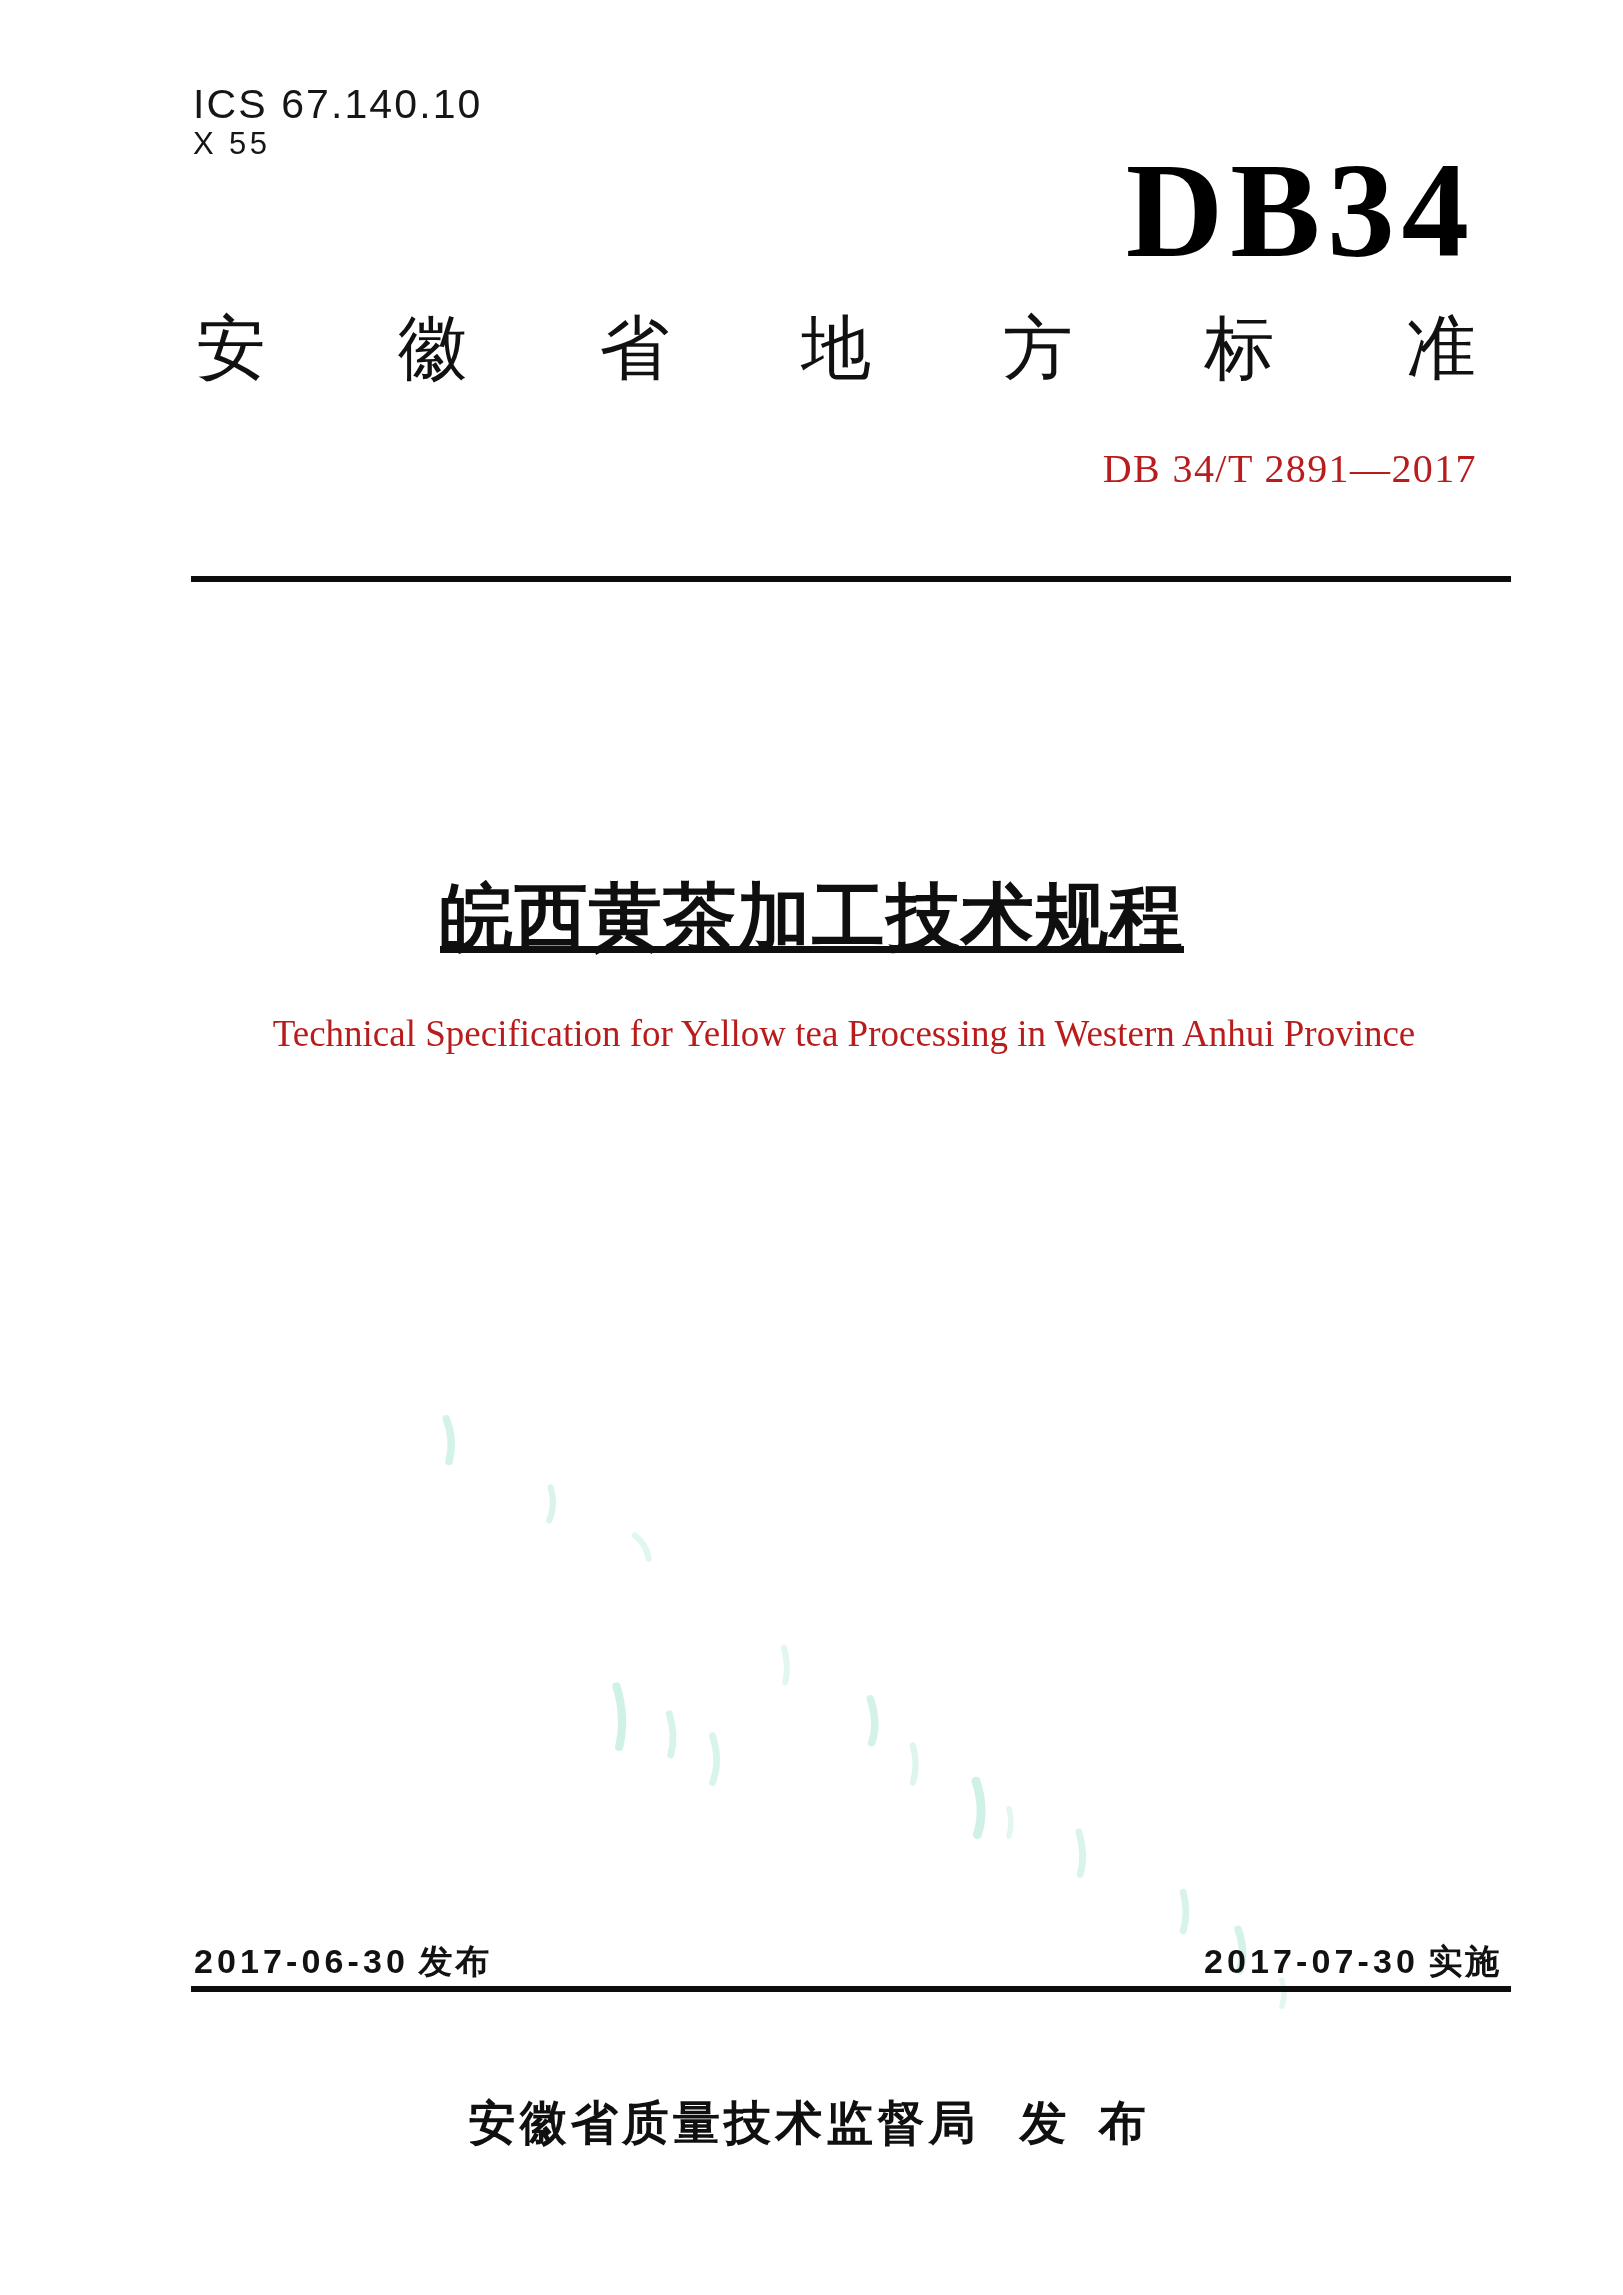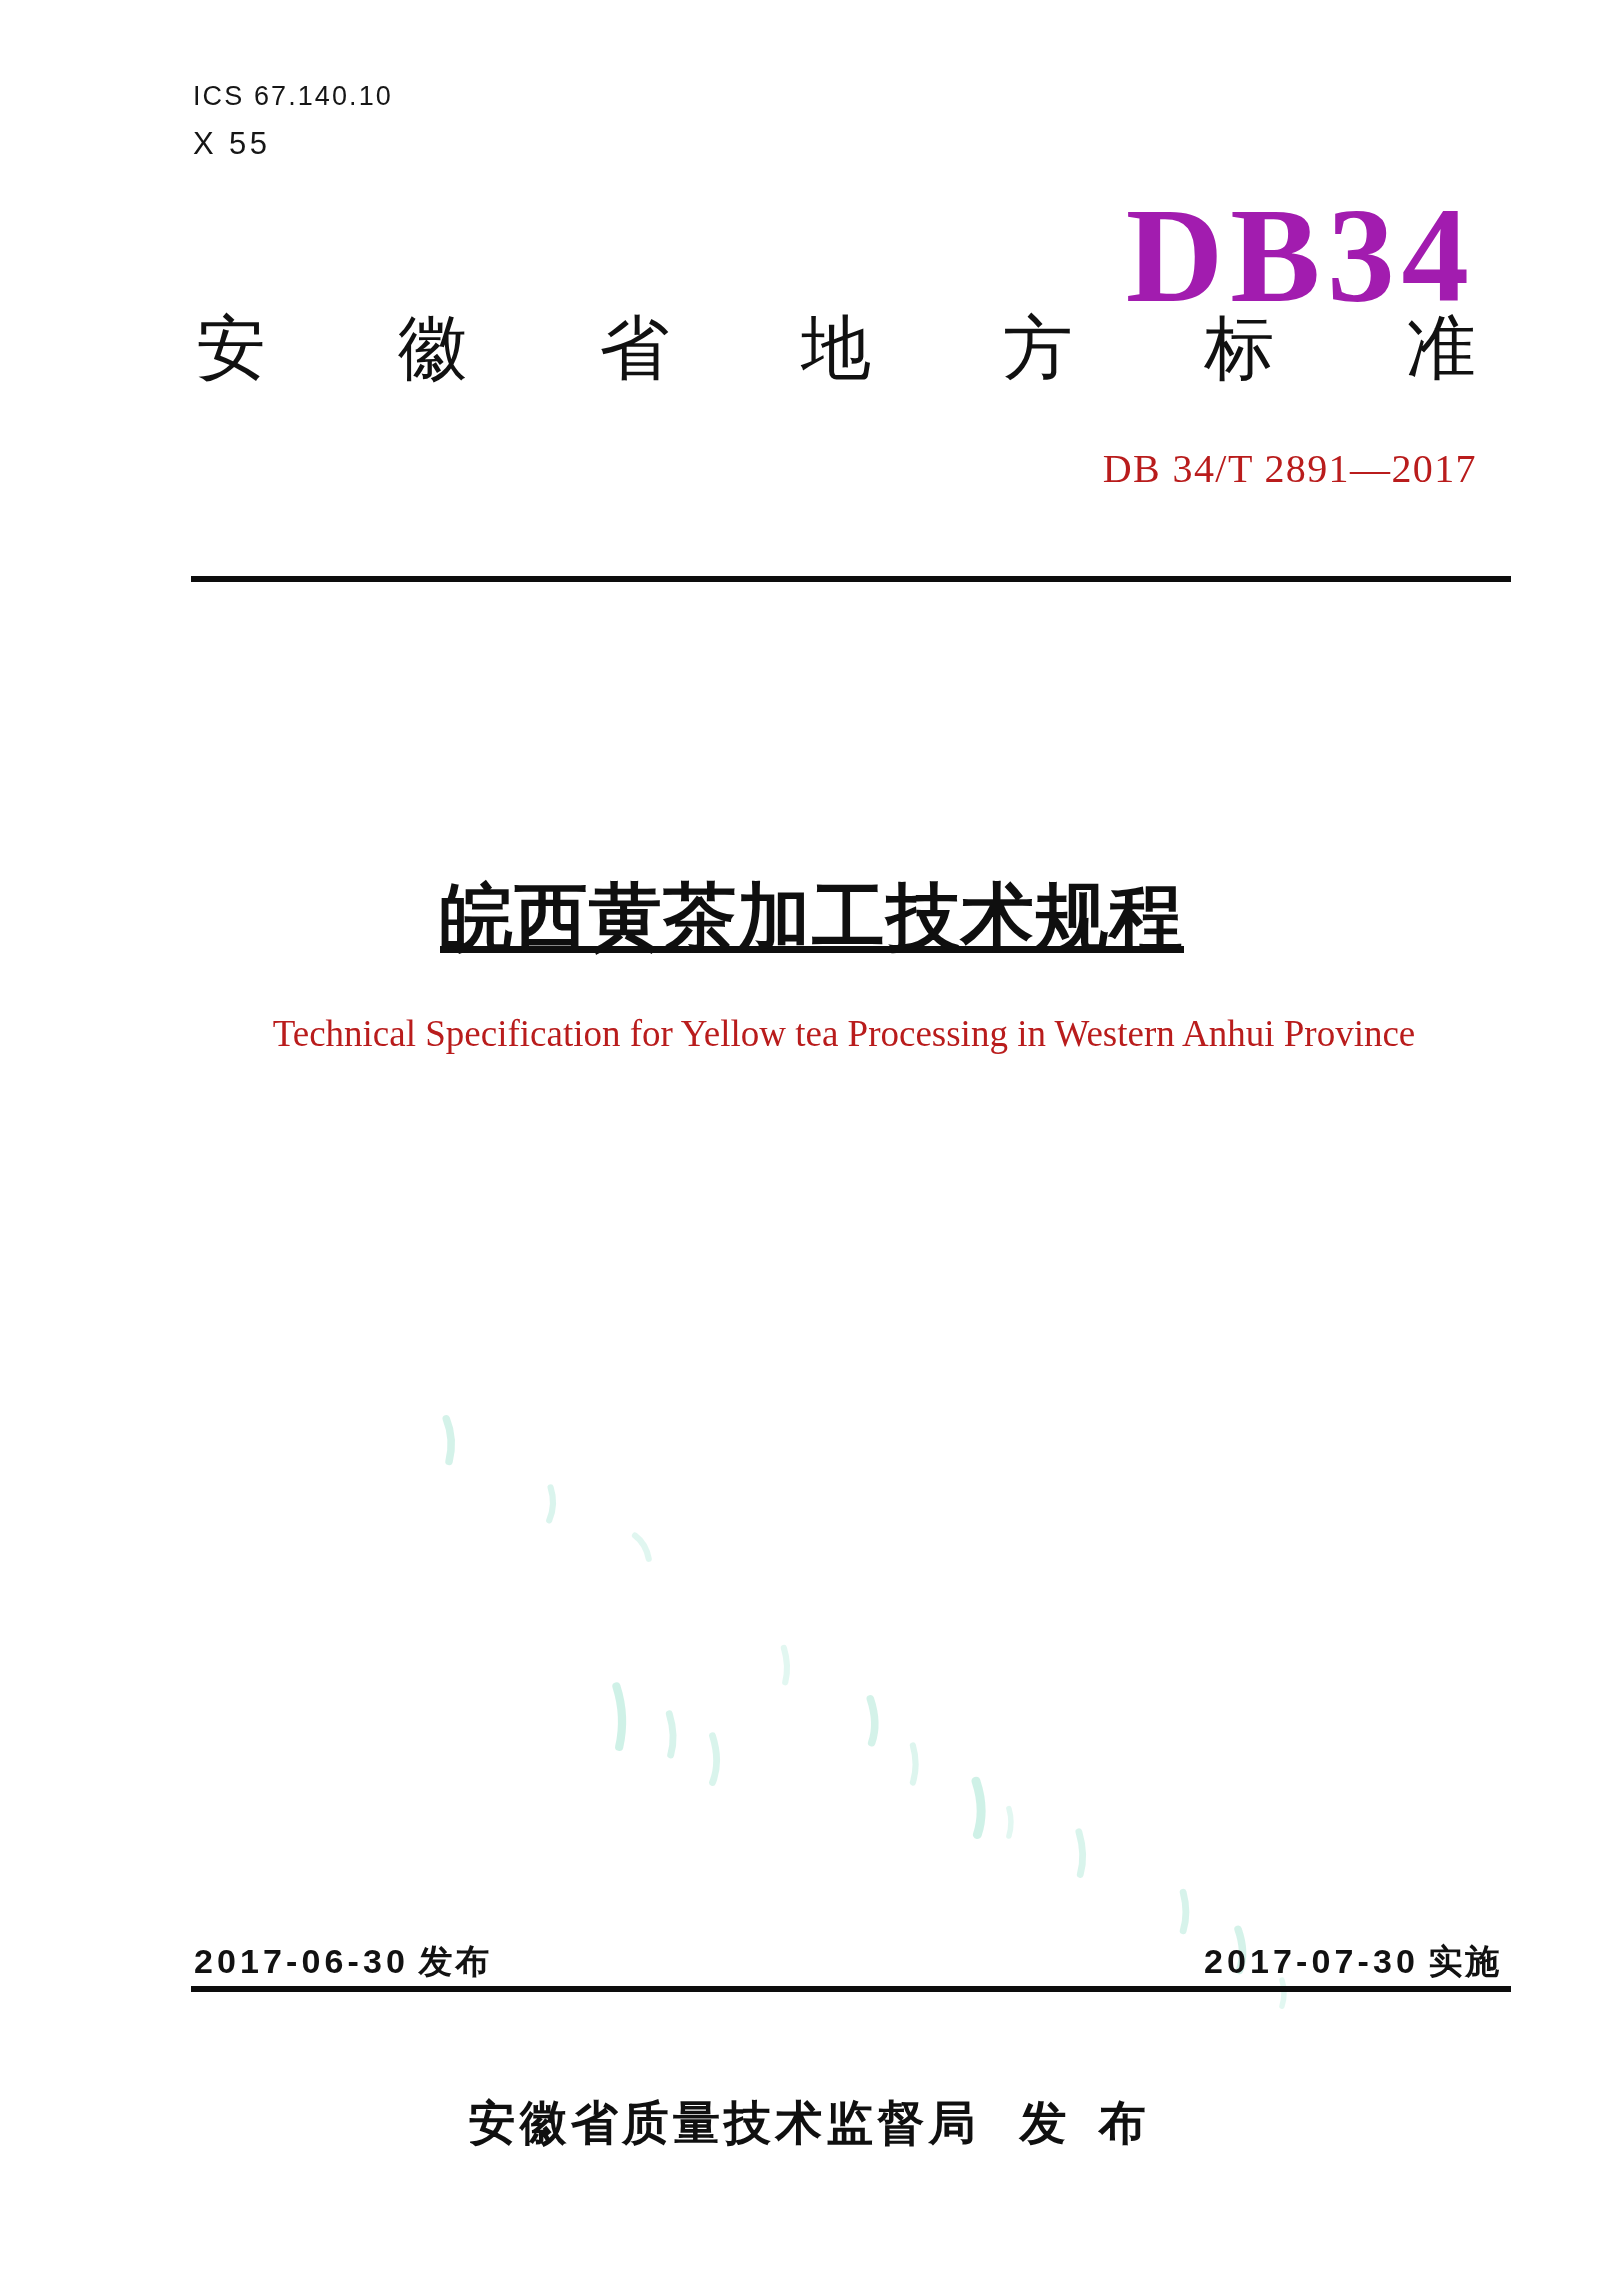--- a/index.html
+++ b/index.html
@@ -13,40 +13,39 @@
     height: 2295px;
     background: #ffffff;
     overflow: hidden;
     color: #141414;
     font-family: "Liberation Sans", sans-serif;
   }
   .abs { position: absolute; }
 
   .ics-code {
     left: 193px; top: 81px;
-    font-size: 27px; font-weight: 500;
+    font-size: 41px; font-weight: 500;
     letter-spacing: 2.1px;
     color: #161616;
   }
   .class-code {
     left: 193px; top: 126px;
     font-size: 31px; font-weight: 500;
     letter-spacing: 3.4px;
     color: #161616;
   }
 
   .db34-logo {
     right: 148px; top: 143px;
     font-family: "Liberation Serif", serif;
     font-size: 135px; font-weight: 700;
     letter-spacing: 6.9px;
     line-height: 1;
-    color: #a21caf;
+    color: #000000;
     white-space: nowrap;
-    margin-top: 45px;
   }
 
   .standard-name {
     left: 196px; right: 148px; top: 310px;
     display: flex;
     justify-content: space-between;
     font-size: 70px;
     font-weight: 500;
     line-height: 1.1;
     color: #111111;

